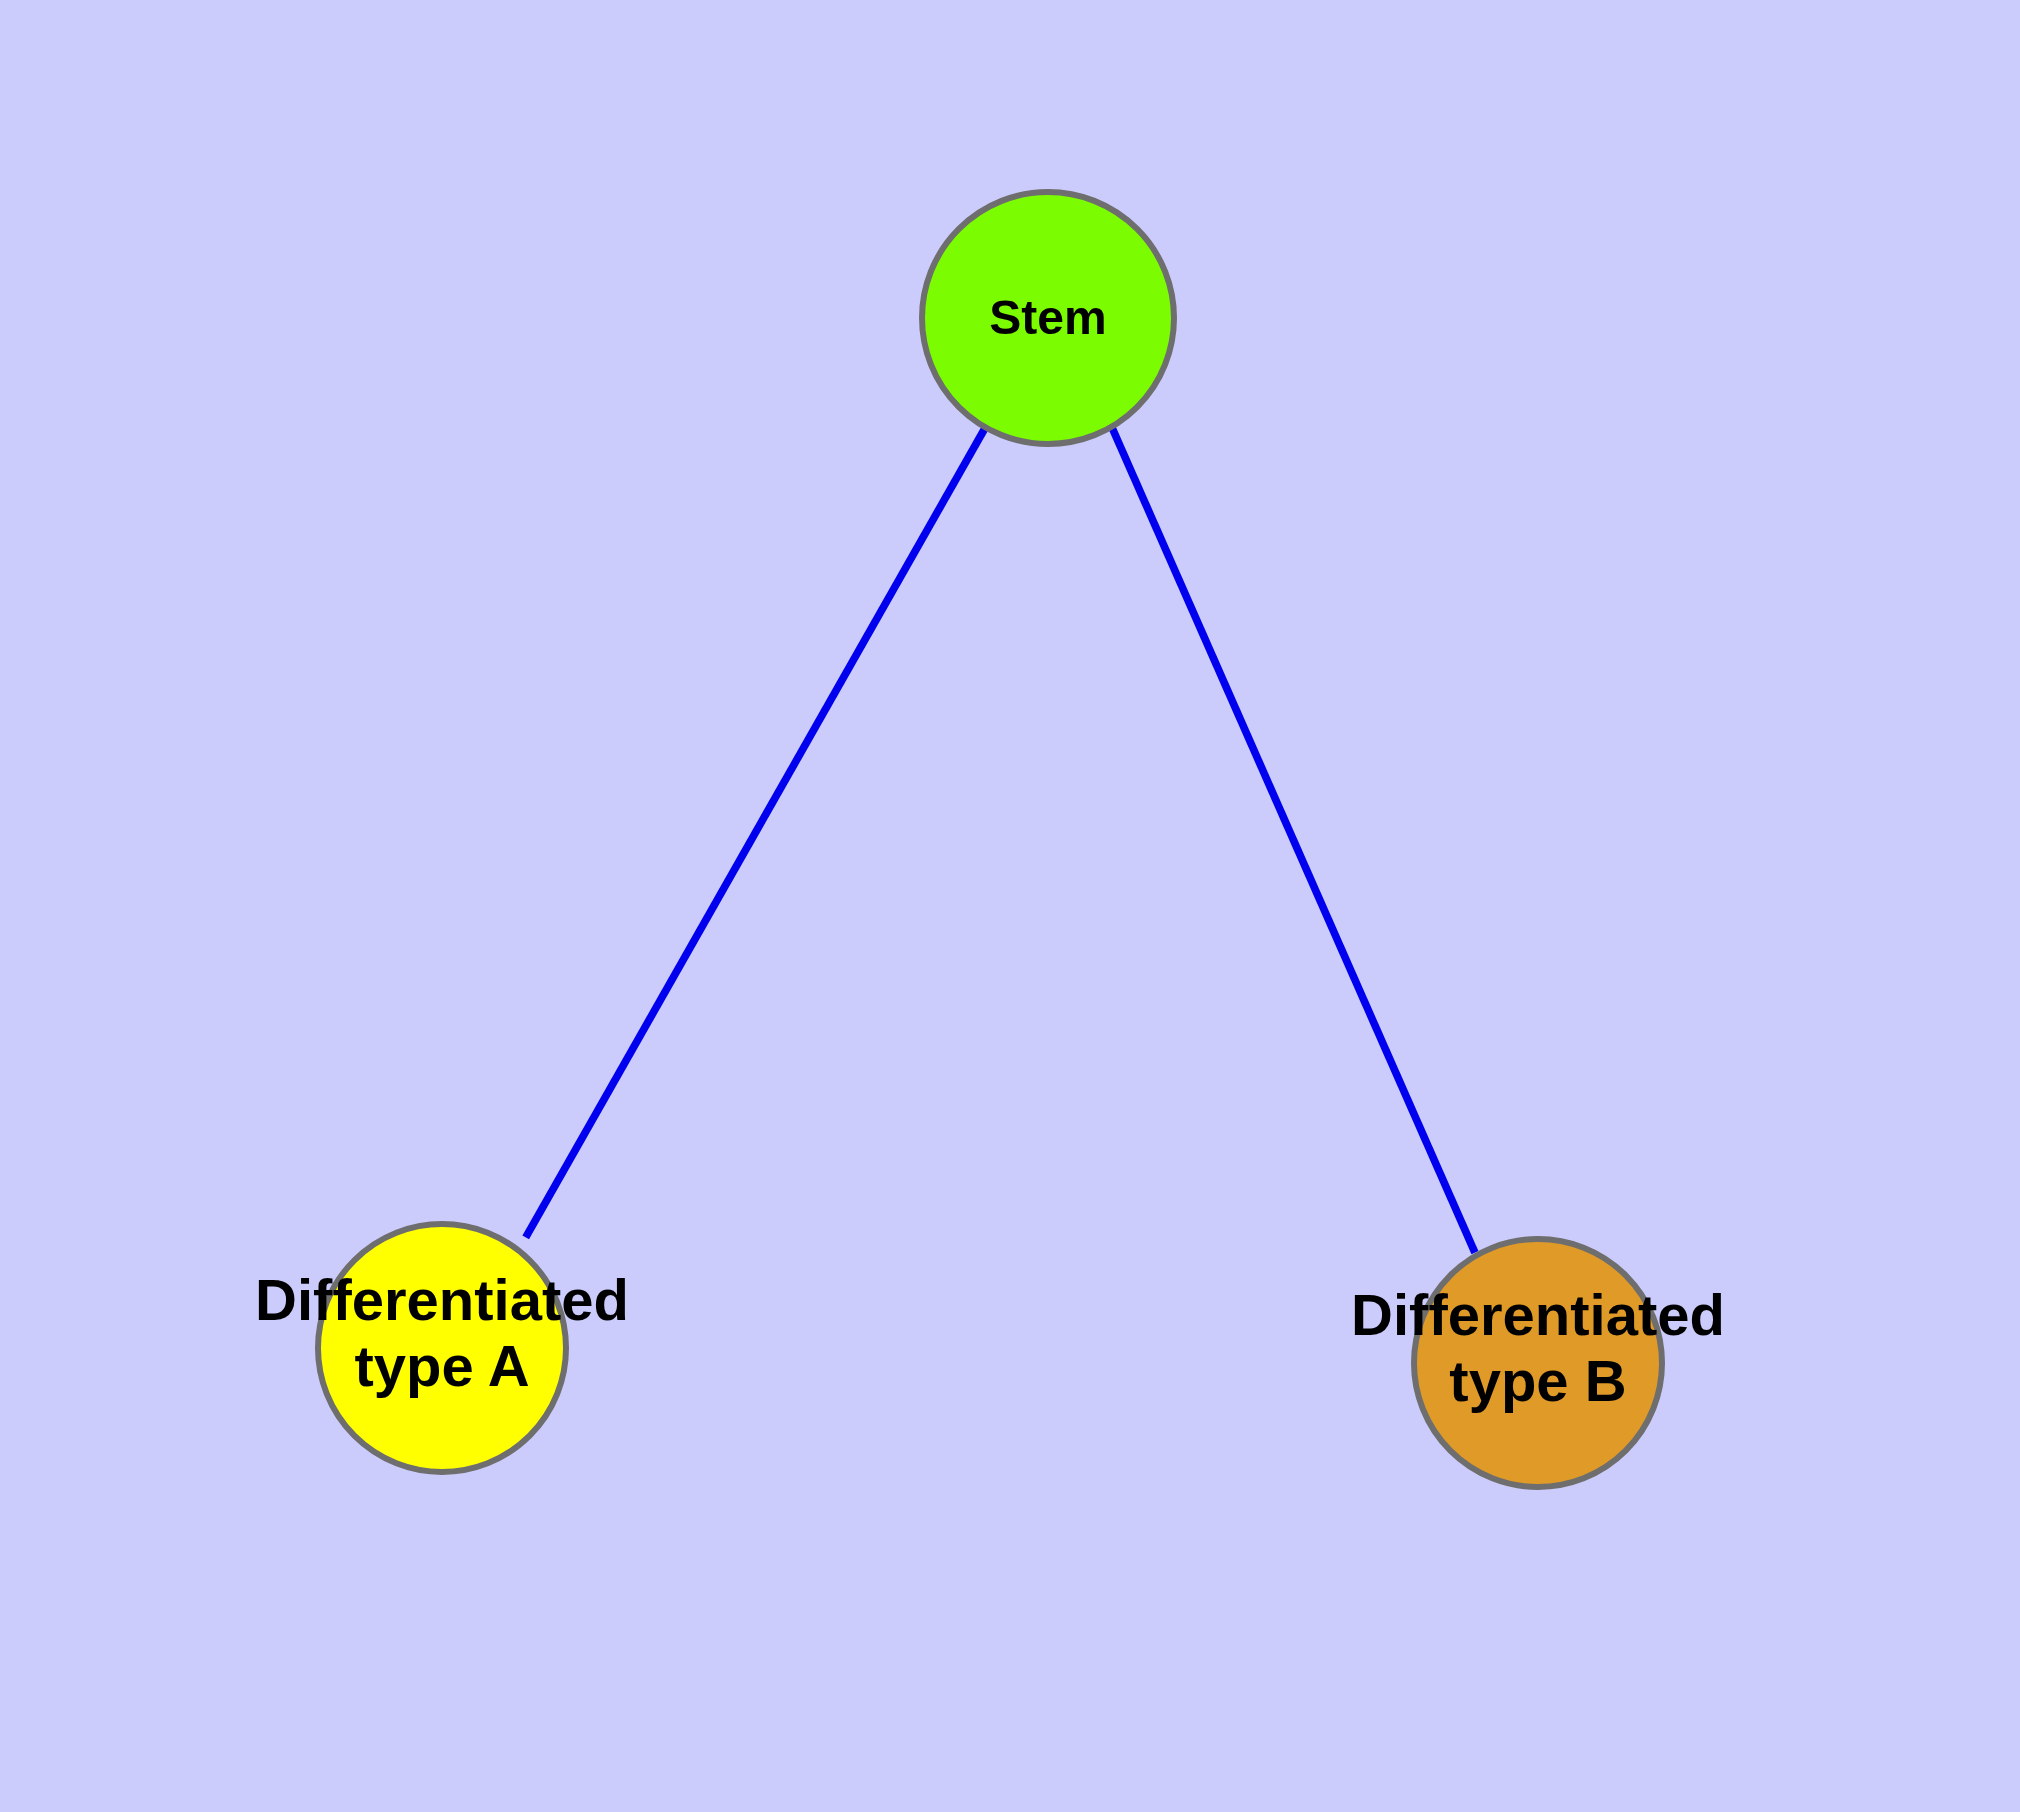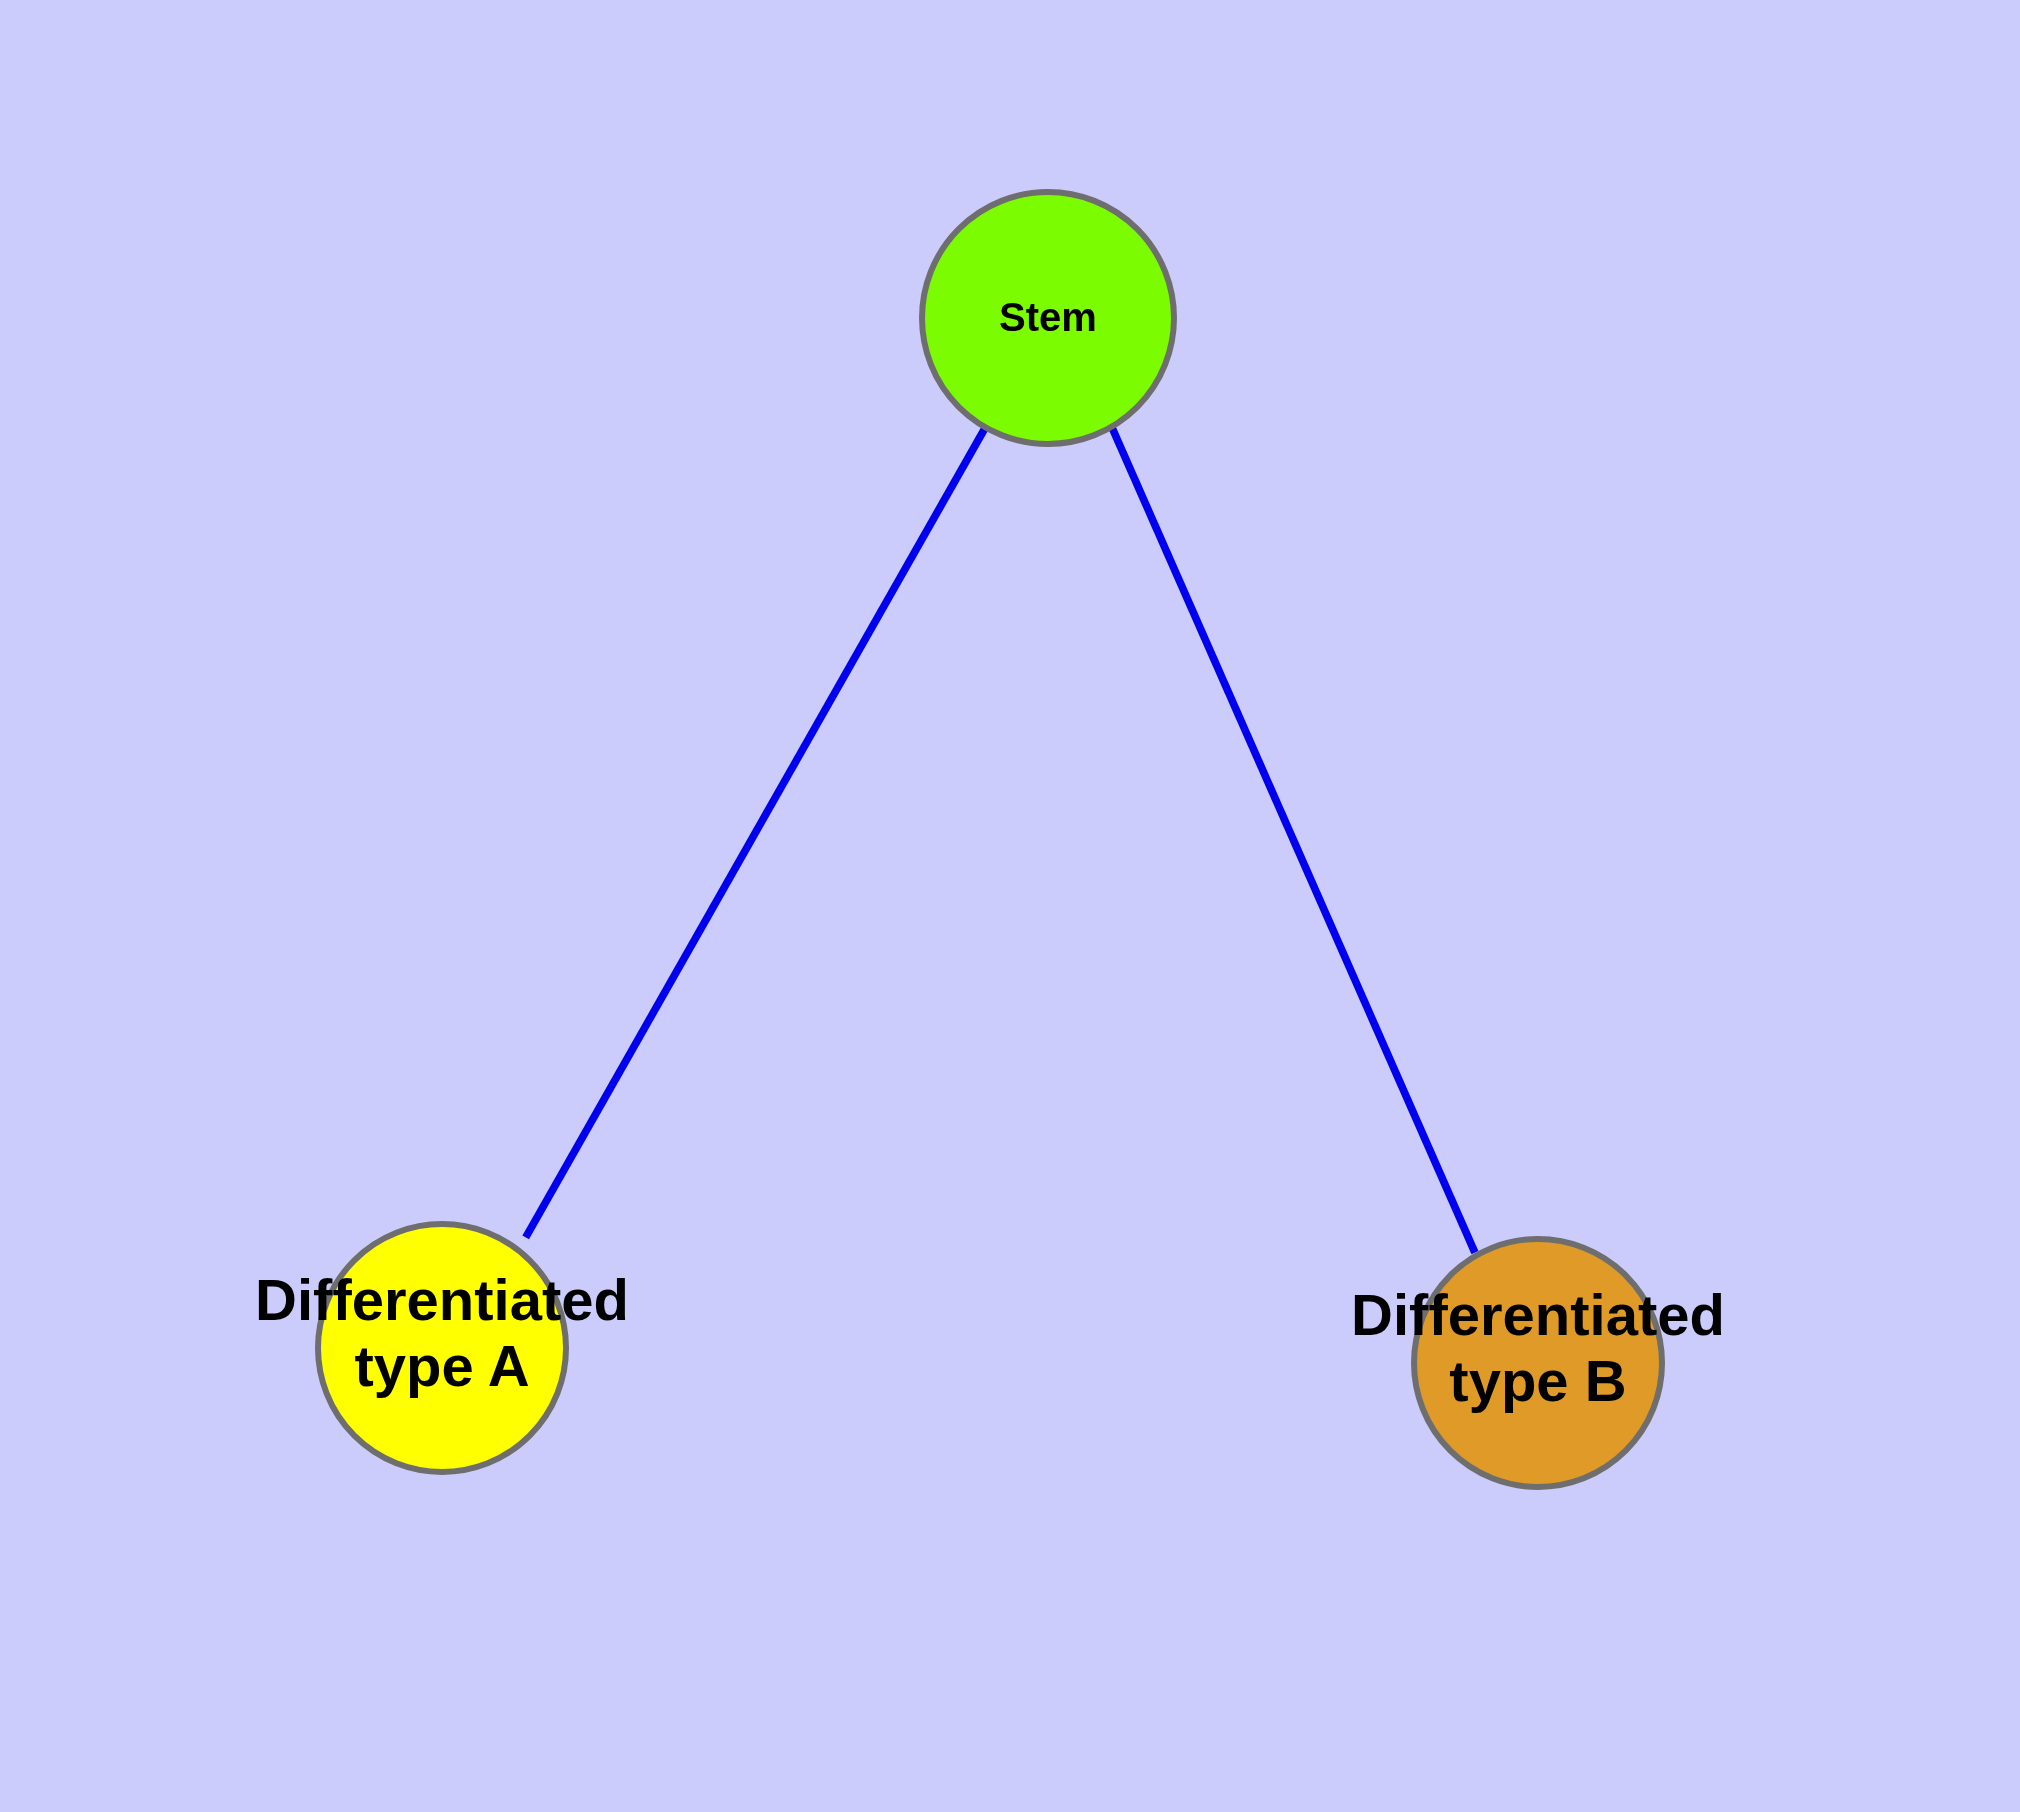--- a/index.html
+++ b/index.html
@@ -64,21 +64,21 @@
   
   #node-stem {
     left: 1048px;
     top: 318px;
     width: 258px;
     height: 258px;
     background: #7cfc00;
     border: 6px solid #6e6e6e;
   }
   #node-stem .node-label {
-    font-size: 40px;
+    font-size: 48px;
   }
 
   
   #node-diff-a {
     left: 442px;
     top: 1348px;
     width: 254px;
     height: 254px;
     background: #ffff00;
     border: 6px solid #6e6e6e;

